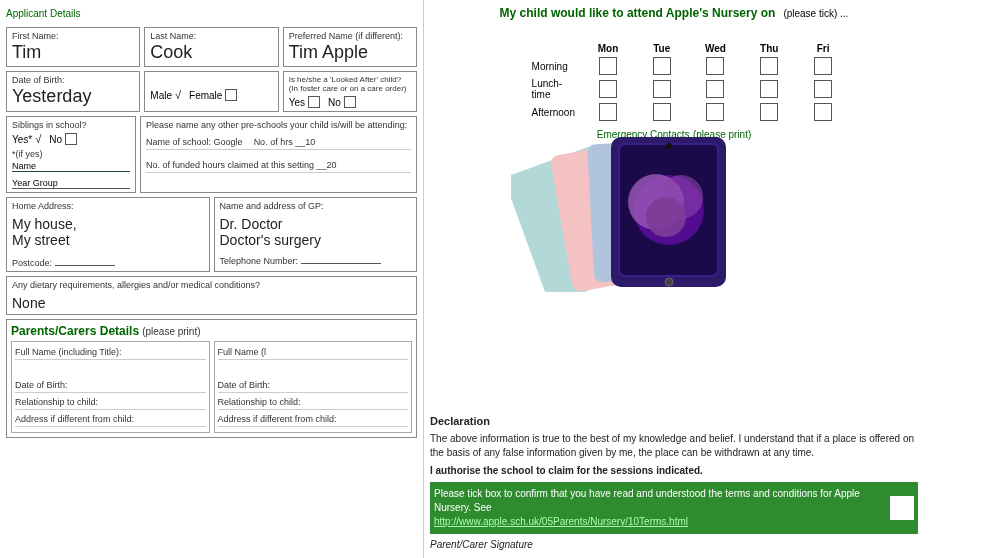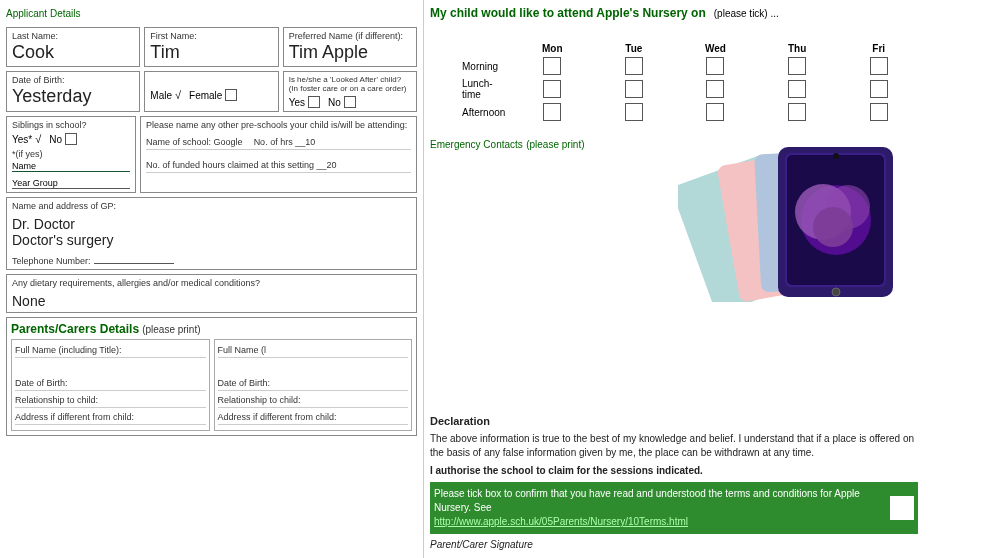--- a/index.html
+++ b/index.html
@@ -18,21 +18,22 @@
       padding: 6px;
       display: flex;
       flex-direction: column;
       gap: 4px;
     }
     .right-panel {
       width: 500px;
       padding: 6px;
       display: flex;
       flex-direction: column;
-      gap: 16px;
+      gap: 6px;
+      align-items: center;
     }
     .section-title {
       color: #006400;
       font-weight: bold;
       font-size: 12px;
       margin-bottom: 3px;
     }
     .section-title span {
       font-weight: normal;
       font-size: 10px;
@@ -189,26 +190,26 @@
 <body>
 
 <div class="left-panel">
 
   <div class="section-title">
     <span>Applicant Details</span>
   </div>
 
   <div class="row-fields">
     <div class="bordered-cell col" style="flex:1">
+      <span class="field-label">First Name:</span>
+      <span class="field-value">Tim</span>
+    </div>
+    <div class="bordered-cell col" style="flex:1">
       <span class="field-label">Last Name:</span>
       <span class="field-value">Cook</span>
-    </div>
-    <div class="bordered-cell col" style="flex:1">
-      <span class="field-label">First Name:</span>
-      <span class="field-value">Tim</span>
     </div>
     <div class="bordered-cell col" style="flex:1">
       <span class="field-label">Preferred Name (if different):</span>
       <span class="field-value">Tim Apple</span>
     </div>
   </div>
 
   <div class="row-fields">
     <div class="bordered-cell col" style="flex:1">
       <span class="field-label">Date of Birth:</span>
@@ -271,20 +272,29 @@
         <span class="field-label" style="margin-left:8px;">No. of hrs __10</span>
       </div>
       <div style="margin-top:8px; border-bottom:1px solid #ccc; padding-bottom:2px;">
         <span class="field-label">No. of funded hours claimed at this setting __20</span>
       </div>
     </div>
   </div>
 
   <div class="row-fields" style="align-items:stretch;">
     <div class="bordered-cell col" style="flex:1;">
+      <span class="field-label">Home Address:</span>
+      <span class="field-value-med" style="white-space:pre-line; margin-top:4px;">My house,
+My street</span>
+      <div style="margin-top:8px;">
+        <span class="field-label">Postcode:</span>
+        <span style="border-bottom:1px solid #555; display:inline-block; min-width:60px;"></span>
+      </div>
+    </div>
+    <div class="bordered-cell col" style="flex:1;">
       <span class="field-label">Name and address of GP:</span>
       <span class="field-value-med" style="margin-top:4px;">Dr. Doctor</span>
       <span class="field-value-med">Doctor's surgery</span>
       <div style="margin-top:6px;">
         <span class="field-label">Telephone Number:</span>
         <span style="border-bottom:1px solid #555; display:inline-block; min-width:80px;"></span>
       </div>
     </div>
   </div>
 

